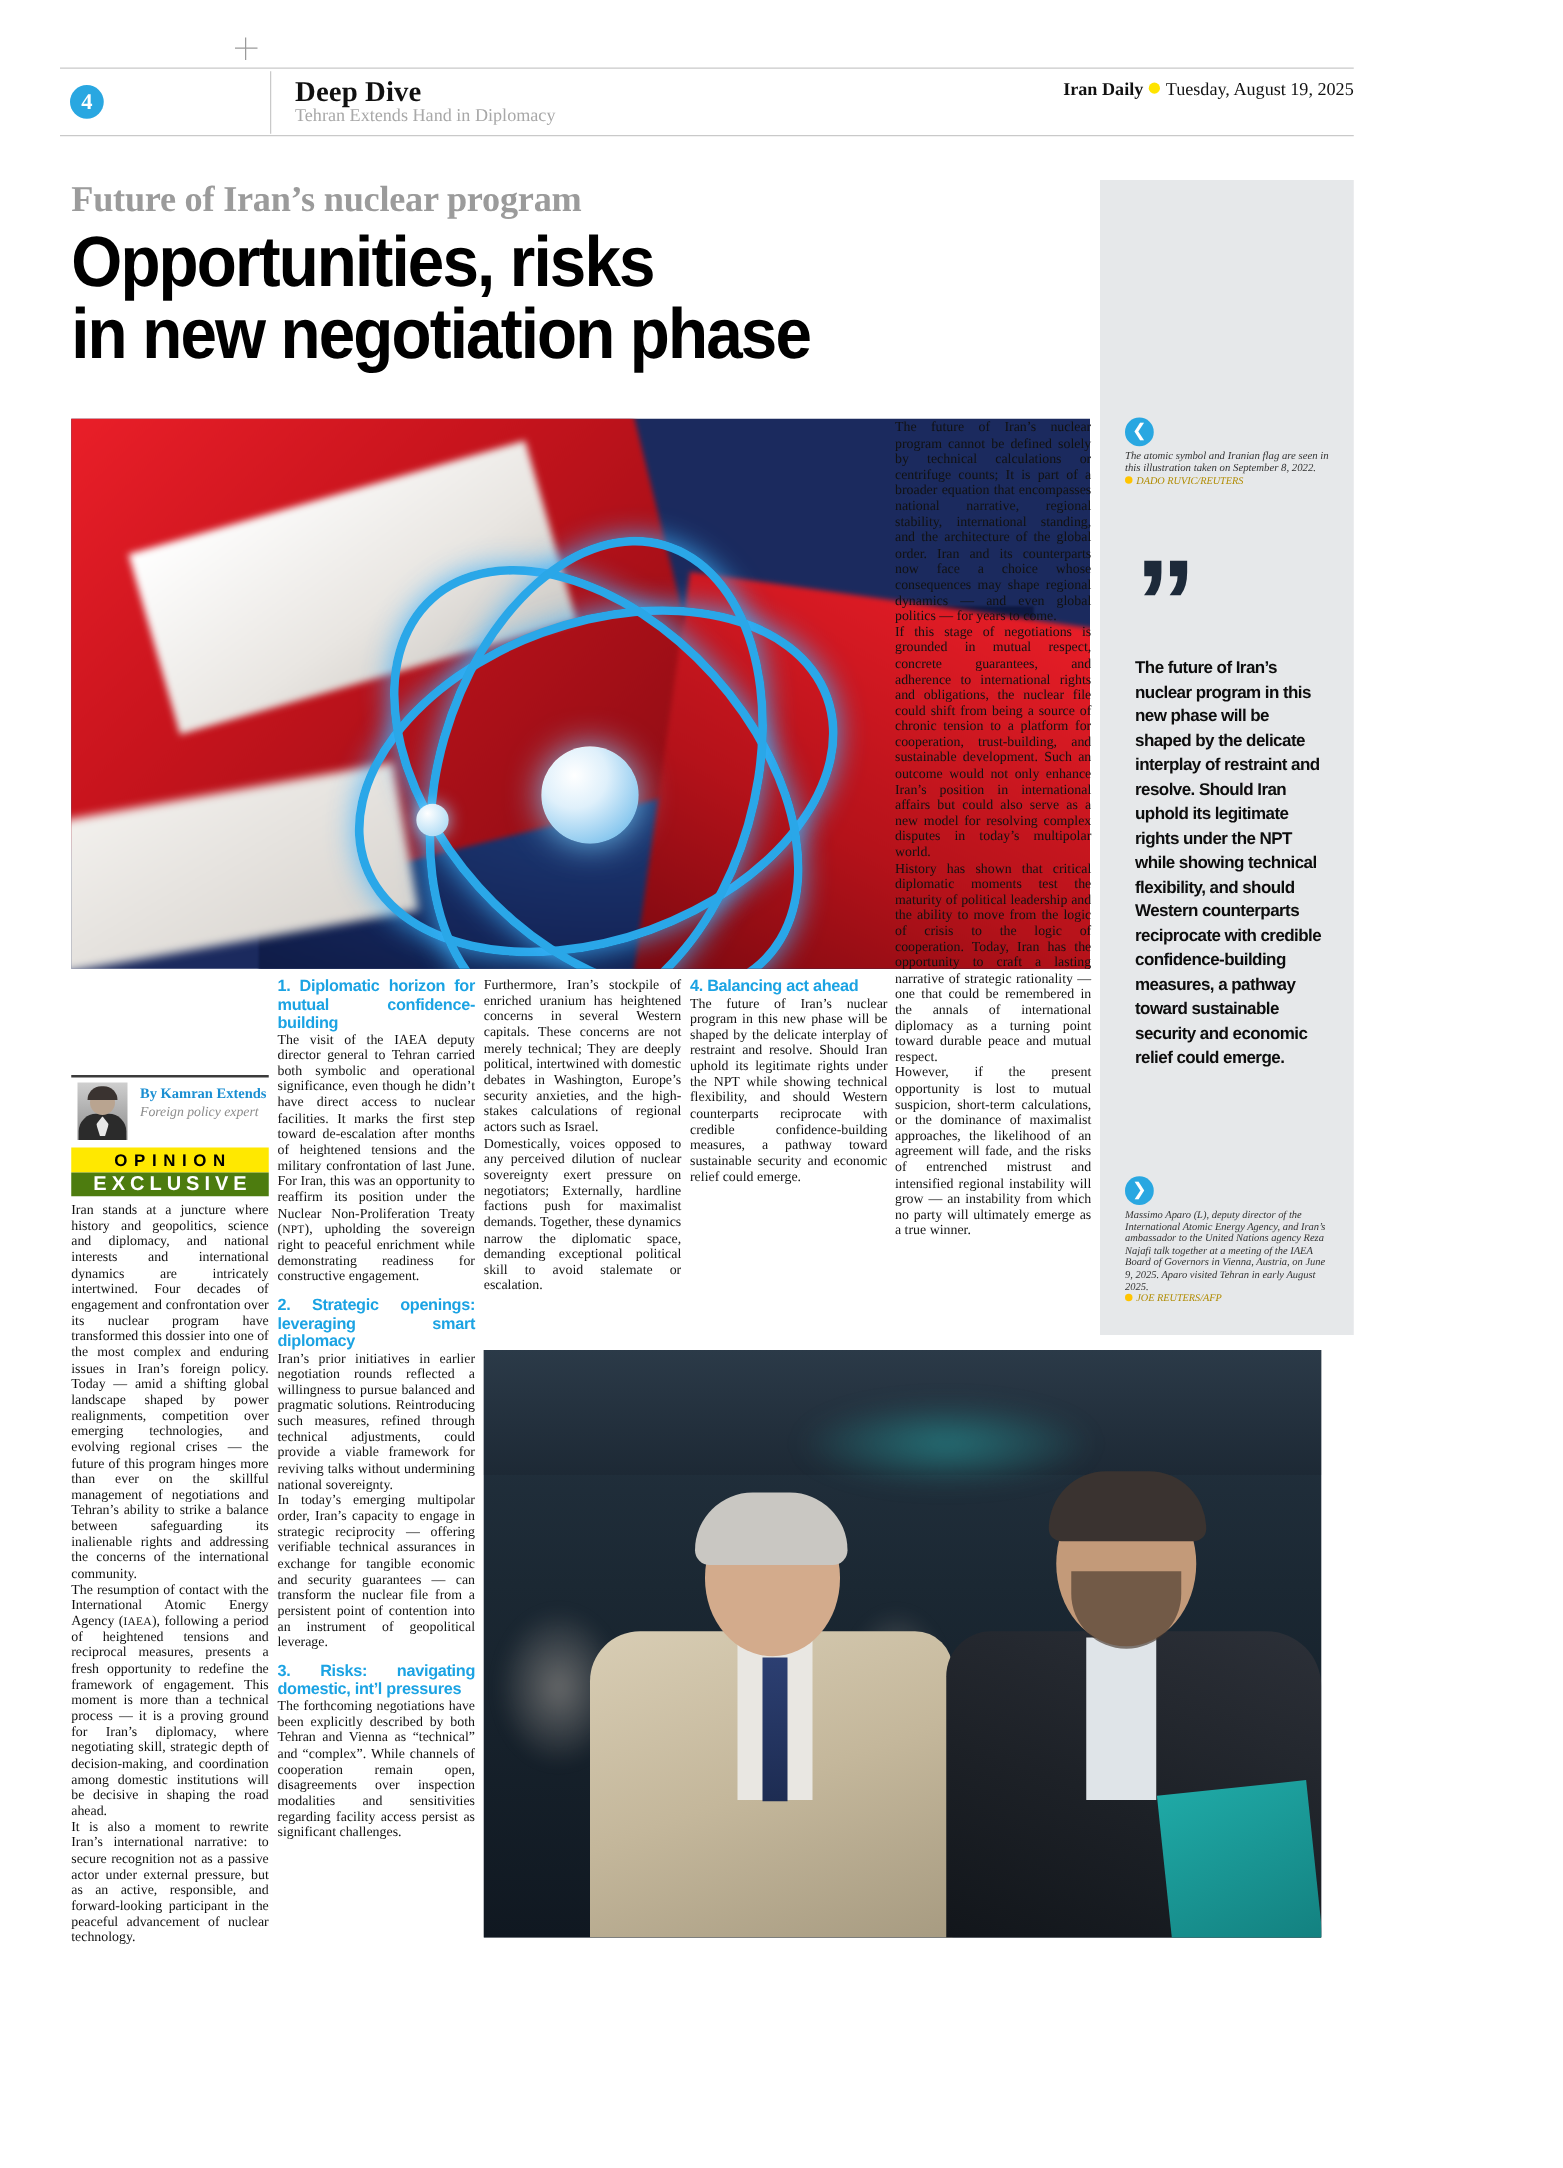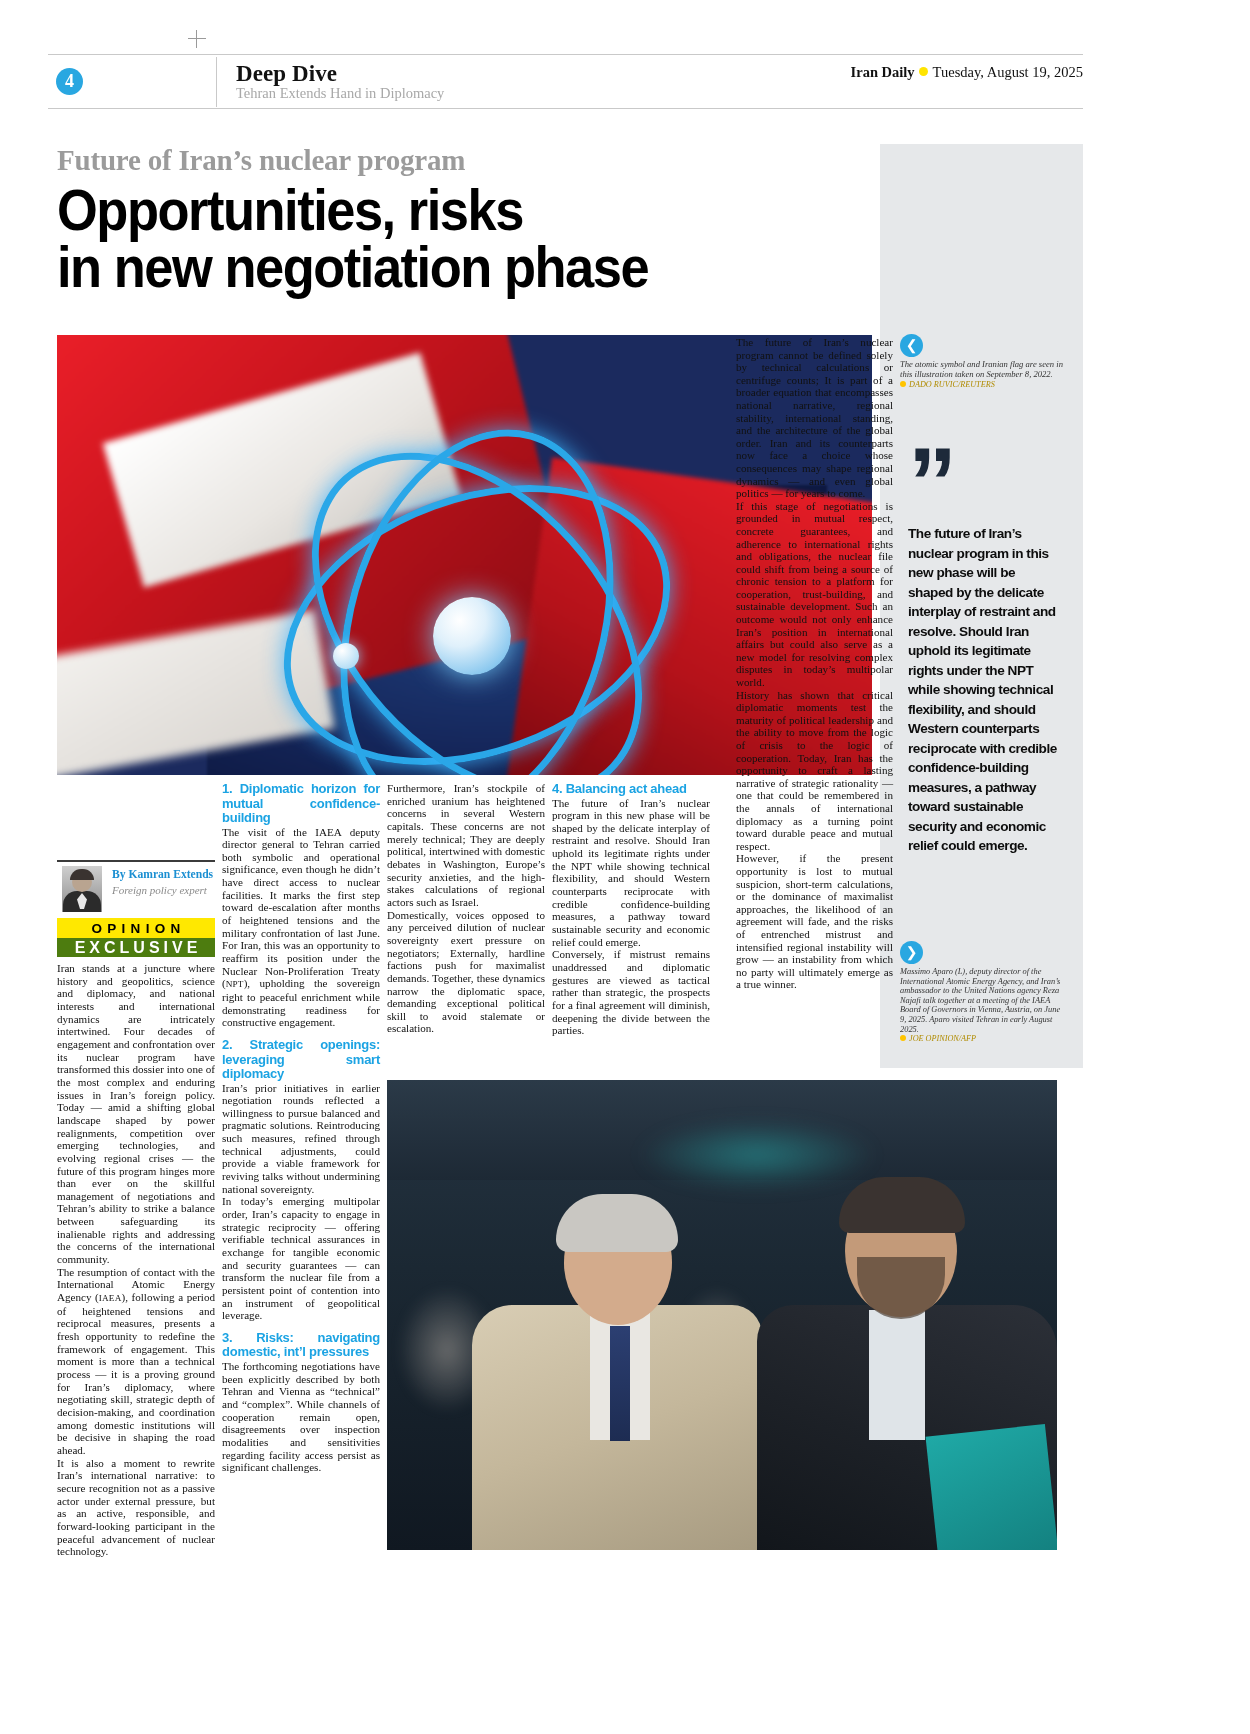--- a/index.html
+++ b/index.html
@@ -120,21 +120,21 @@
   .hero .e1 {
     position:absolute; left:96px; top:168px; width:26px; height:26px; border-radius:50%;
     background:radial-gradient(circle at 35% 30%, #ffffff, #9ad2f2);
     box-shadow:0 0 14px rgba(140,215,255,.9);
   }
 
   
   .rcol {
     position:absolute; left:716px; top:336px; width:157px; height:728px;
     font-size:11.1px; line-height:12.6px; text-align:justify;
-    color:#111; hyphens:auto;margin-left:20px;
+    color:#111; hyphens:auto;
   }
   .rcol p { margin:0; }
 
   
   .sp-arrow-up {
     position:absolute; left:900px; top:334px; width:23px; height:23px;
     border-radius:50%; background:#29a7e1; color:#fff;
     display:flex; align-items:center; justify-content:center;
     font-size:14px; line-height:1;
   }
@@ -380,21 +380,21 @@
     <span>The atomic symbol and Iranian flag are seen in this illustration taken on September 8, 2022.</span>
     <div class="credit"><span class="credit-dot"></span><span>DADO RUVIC/REUTERS</span></div>
   </div>
 
   <div class="quotemark">”</div>
   <div class="pullquote">The future of Iran’s nuclear program in this new phase will be shaped by the delicate interplay of restraint and resolve. Should Iran uphold its legitimate rights under the NPT while showing technical flexibility, and should Western counterparts reciprocate with credible confidence-building measures, a pathway toward sustainable security and economic relief could emerge.</div>
 
   <div class="sp-arrow-down">❯</div>
   <div class="sp-cap2">
     <span>Massimo Aparo (L), deputy director of the International Atomic Energy Agency, and Iran’s ambassador to the United Nations agency Reza Najafi talk together at a meeting of the IAEA Board of Governors in Vienna, Austria, on June 9, 2025. Aparo visited Tehran in early August 2025.</span>
-    <div class="credit"><span class="credit-dot"></span><span>JOE OPINION/AFP</span></div>
+    <div class="credit"><span class="credit-dot"></span><span>JOE REUTERS/AFP</span></div>
   </div>
 
   <div class="authorbox">
     <div class="author-rule"></div>
     <div class="author-photo">
       <div class="body"></div>
       <div class="shirt"></div>
       <div class="face"></div>
       <div class="hair"></div>
     </div>
@@ -423,21 +423,20 @@
   </div>
 
   <div class="col" id="col3">
     <p>Furthermore, Iran’s stockpile of enriched uranium has heightened concerns in several Western capitals. These concerns are not merely technical; They are deeply political, intertwined with domestic debates in Washington, Europe’s security anxieties, and the high-stakes calculations of regional actors such as Israel.</p>
     <p>Domestically, voices opposed to any perceived dilution of nuclear sovereignty exert pressure on negotiators; Externally, hardline factions push for maximalist demands. Together, these dynamics narrow the diplomatic space, demanding exceptional political skill to avoid stalemate or escalation.</p>
   </div>
 
   <div class="col" id="col4">
     <h3>4. Balancing act ahead</h3>
     <p>The future of Iran’s nuclear program in this new phase will be shaped by the delicate interplay of restraint and resolve. Should Iran uphold its legitimate rights under the NPT while showing technical flexibility, and should Western counterparts reciprocate with credible confidence-building measures, a pathway toward sustainable security and economic relief could emerge.</p>
-    <p>Conversely, if mistrust remains unaddressed and diplomatic gestures are viewed as tactical rather than strategic, the prospects for a final agreement will diminish, deepening the divide between the parties.</p>
   </div>
 
   <div class="photo2">
     <div class="p2-bg"></div>
     <div class="p2-ceiling"></div>
     <div class="p2-teal"></div>
     <div class="p2-blurcrowd"></div>
     <div class="p2-manL">
       <div class="suit"></div>
       <div class="shirt"></div>

